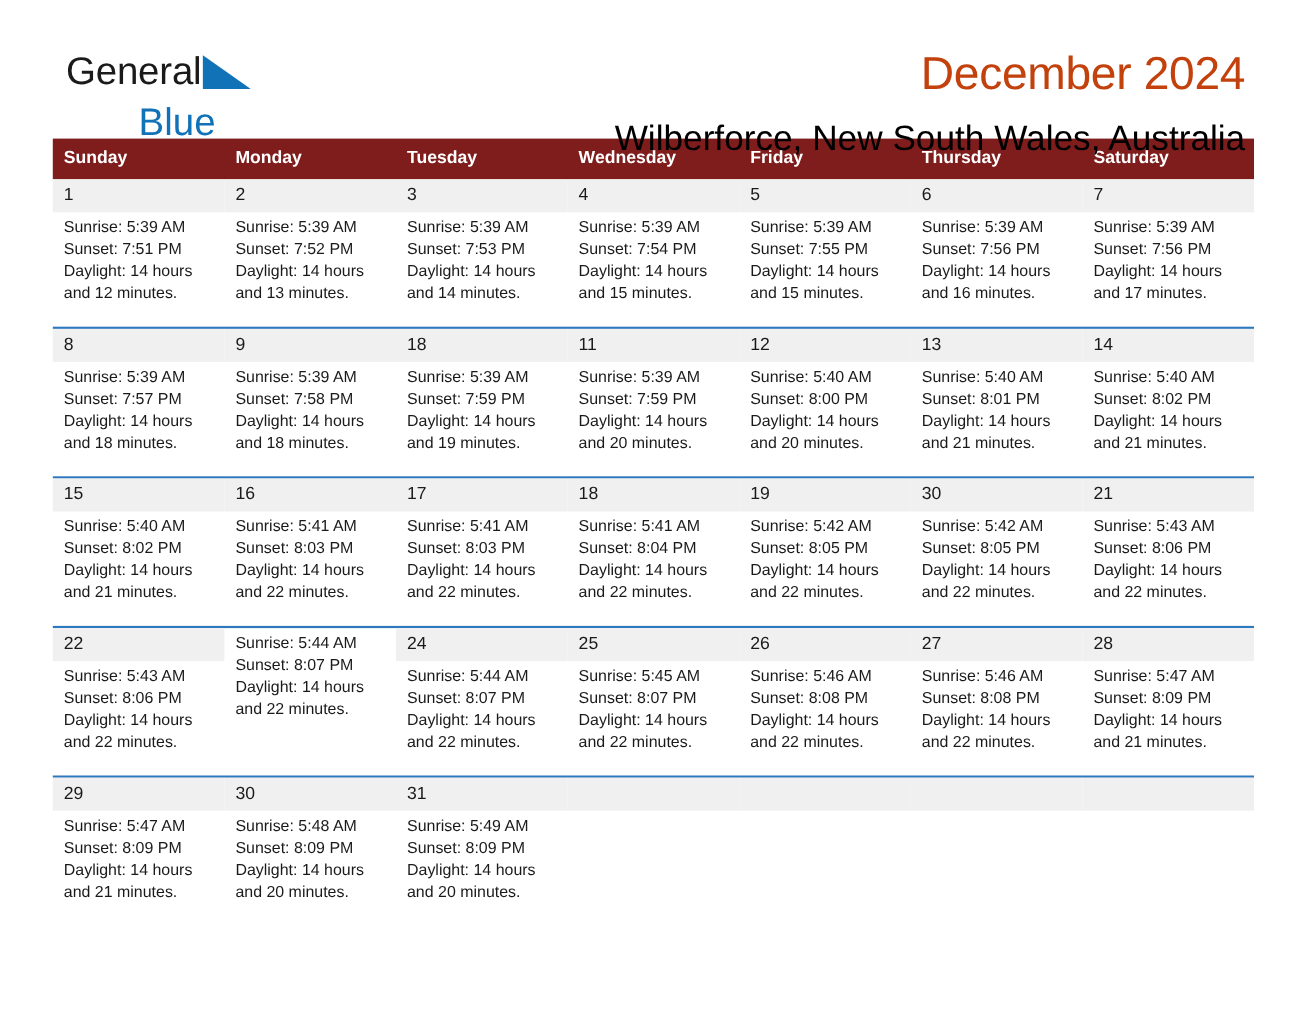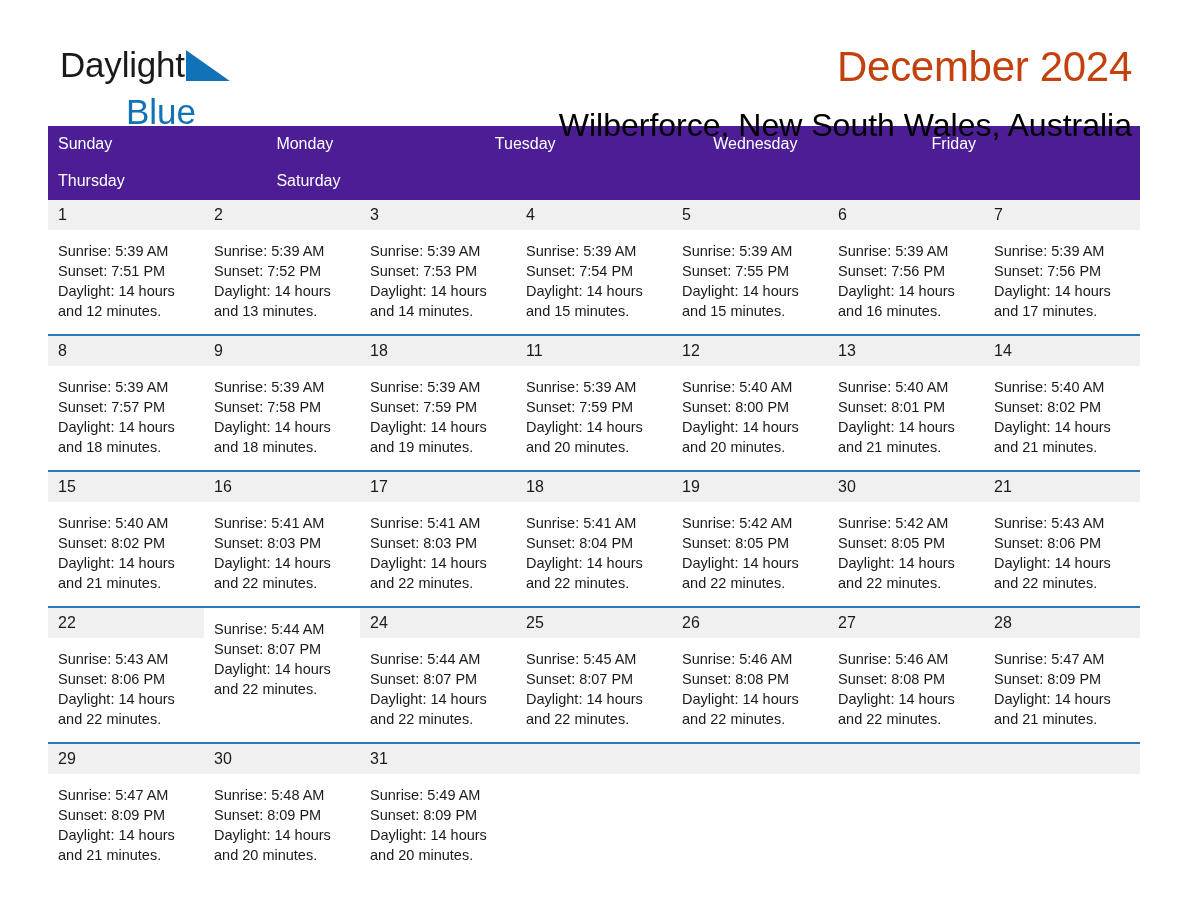--- a/index.html
+++ b/index.html
@@ -86,22 +86,23 @@
     margin-top: 16px;
   }
 
   
   .calendar {
     width: 1092px;
     margin-top: 16px;
   }
   .weekdays {
     display: grid;
-    grid-template-columns: repeat(5, 1fr);
-    background: #4c1d95;
+    grid-template-columns: repeat(7, 1fr);
+    background: #7f1d1d;
+    font-weight: bold;
   }
   .weekday {
     color: #ffffff;
     font-size: 16px;
     line-height: 20px;
     padding: 8px 0 9px 10px;
     white-space: nowrap;
   }
 
   .week {
@@ -124,39 +125,39 @@
     line-height: 19px;
     padding: 5px 0 6px 10px;
     color: #1a1a1a;
     min-height: 19px;
   }
   .day.empty .day-number {
     background: #f0f0f0;
     color: transparent;
   }
   .day-info {
-    padding: 11px 0 0 10px;
+    padding: 4px 0 0 10px;
     font-size: 14.5px;
     line-height: 20px;
     color: #1a1a1a;
   }
   .day-info div {
     white-space: nowrap;
   }
 </style>
 </head>
 <body>
 
 <div class="page">
 
   <div class="header">
 
     <div class="brand">
       <div class="brand-row1">
-        <span class="brand-general">Daylight</span>
+        <span class="brand-general">General</span>
         <span class="brand-triangle"></span>
       </div>
       <span class="brand-blue">Blue</span>
     </div>
 
     <div class="title-block">
       <div class="cal-title">December 2024</div>
       <div class="cal-subtitle">Wilberforce, New South Wales, Australia</div>
     </div>
 

